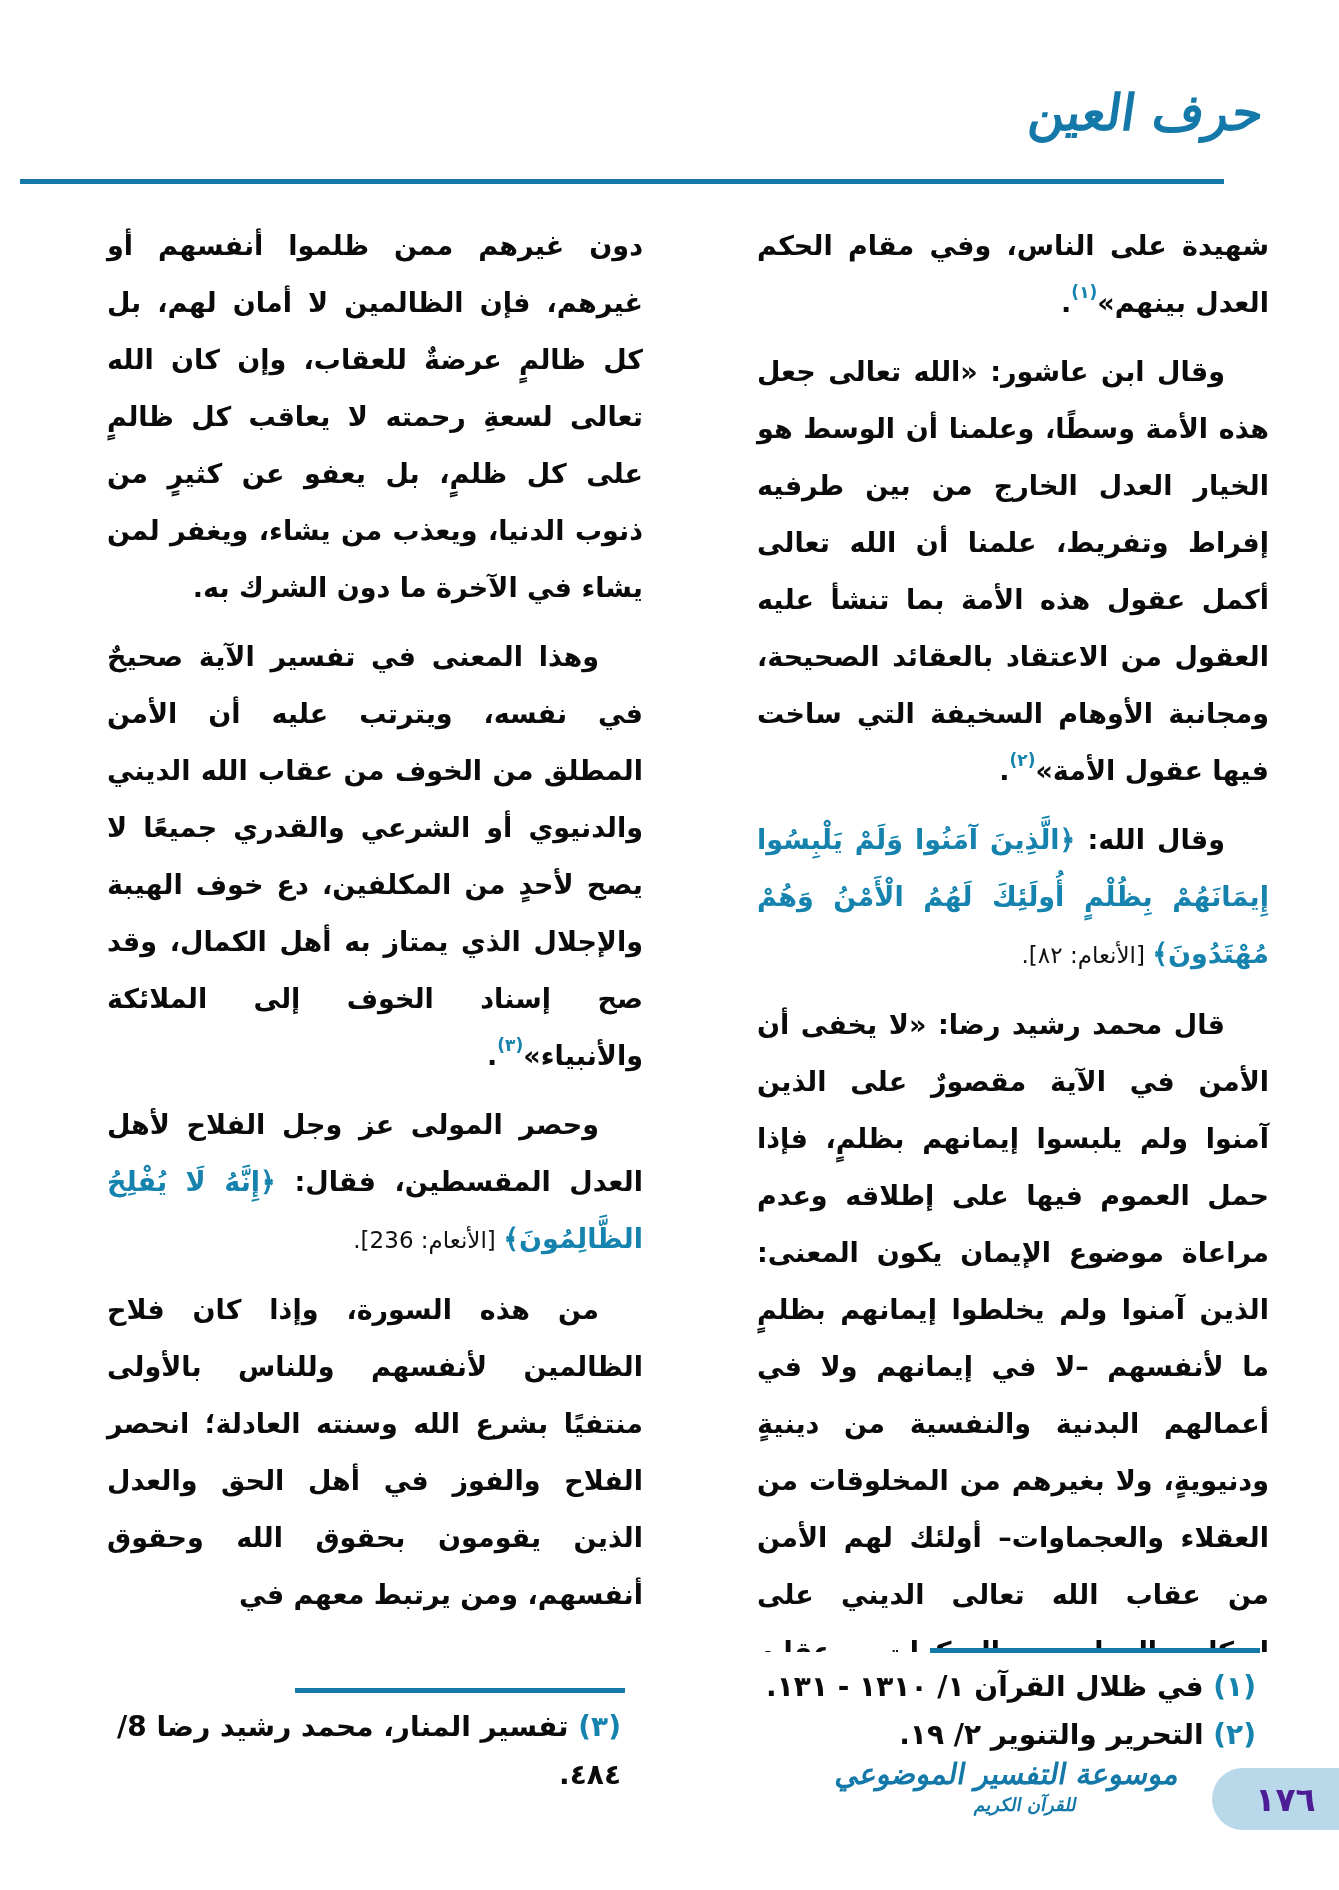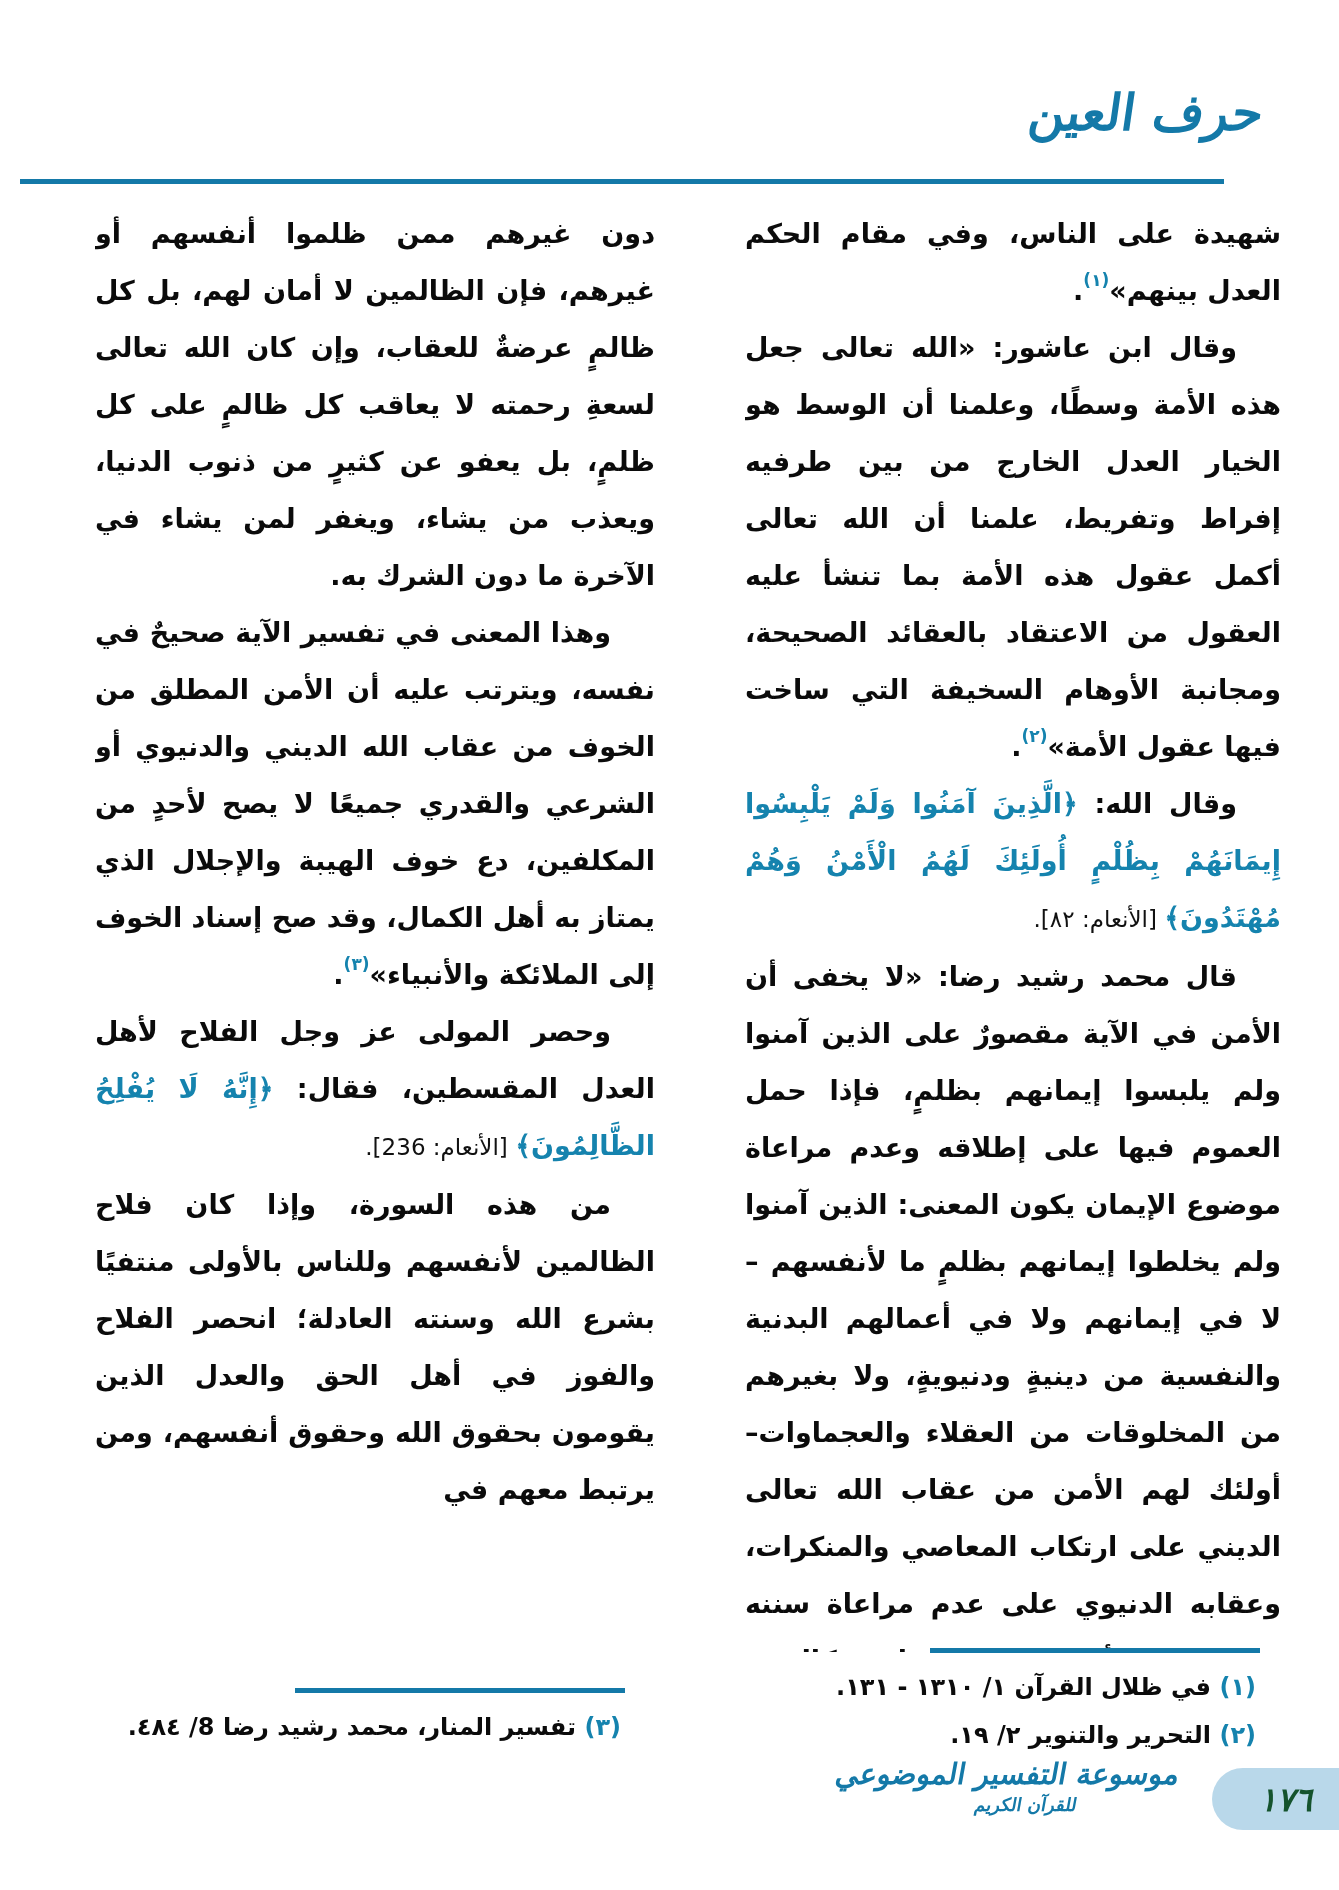--- a/index.html
+++ b/index.html
@@ -20,32 +20,32 @@
     background:#1479a8;
   }
   
   .col{
     position:absolute;top:205px;color:#0b0b0b;
     font-size:27px;font-weight:700;line-height:57px;
     text-align:justify;overflow:hidden;
   }
   .col-right{right:58px;width:536px;height:1447px;}
   .col-left{left:95px;width:560px;height:1487px;}
-  .para{margin:0;}
+  .para{margin:12px;}
   .para.indent{text-indent:44px;}
   .run-n{color:#0b0b0b;}
   .run-q{color:#1583ae;}
   .run-ref{font-weight:400;font-size:23px;color:#111;}
   sup.fnref{
     color:#1583ae;font-size:17px;font-weight:700;
     position:relative;top:-4px;vertical-align:super;line-height:0;
   }
   
   .fnblock{
-    position:absolute;font-size:24px;font-weight:600;color:#0b0b0b;
+    position:absolute;font-size:28px;font-weight:600;color:#0b0b0b;
     line-height:48px;text-align:right;
   }
   .fnblock-right{right:49px;width:536px;top:1648px;}
   .fnblock-left{left:95px;width:560px;top:1688px;}
   .fn-rule{
     height:5px;background:#1479a8;width:330px;
     margin:0 30px 10px auto;
   }
   .fn-line{padding-right:34px;}
   .fn-marker{color:#1583ae;font-weight:700;}
@@ -57,23 +57,22 @@
   }
   .logo-line1{font-size:29px;font-weight:700;font-style:italic;letter-spacing:-1px;white-space:nowrap;}
   .logo-line2{font-size:18px;font-weight:700;font-style:italic;margin-top:4px;}
   
   .page-pill{
     position:absolute;top:1768px;right:-6px;width:133px;height:62px;
     background:#b9d8ea;border-radius:31px 0 0 31px;
     display:flex;align-items:center;justify-content:center;
   }
   .page-pill span{
-    color:#14532d;font-size:33px;font-weight:700;letter-spacing:4px;
+    color:#4c1d95;font-size:33px;font-weight:700;letter-spacing:4px;
     padding-left:14px;
-    font-style:italic;
   }
 </style>
 </head>
 <body>
 
 <div class="page">
 
   <div class="section-title">حرف العين</div>
 
   <div class="header-rule"></div>

